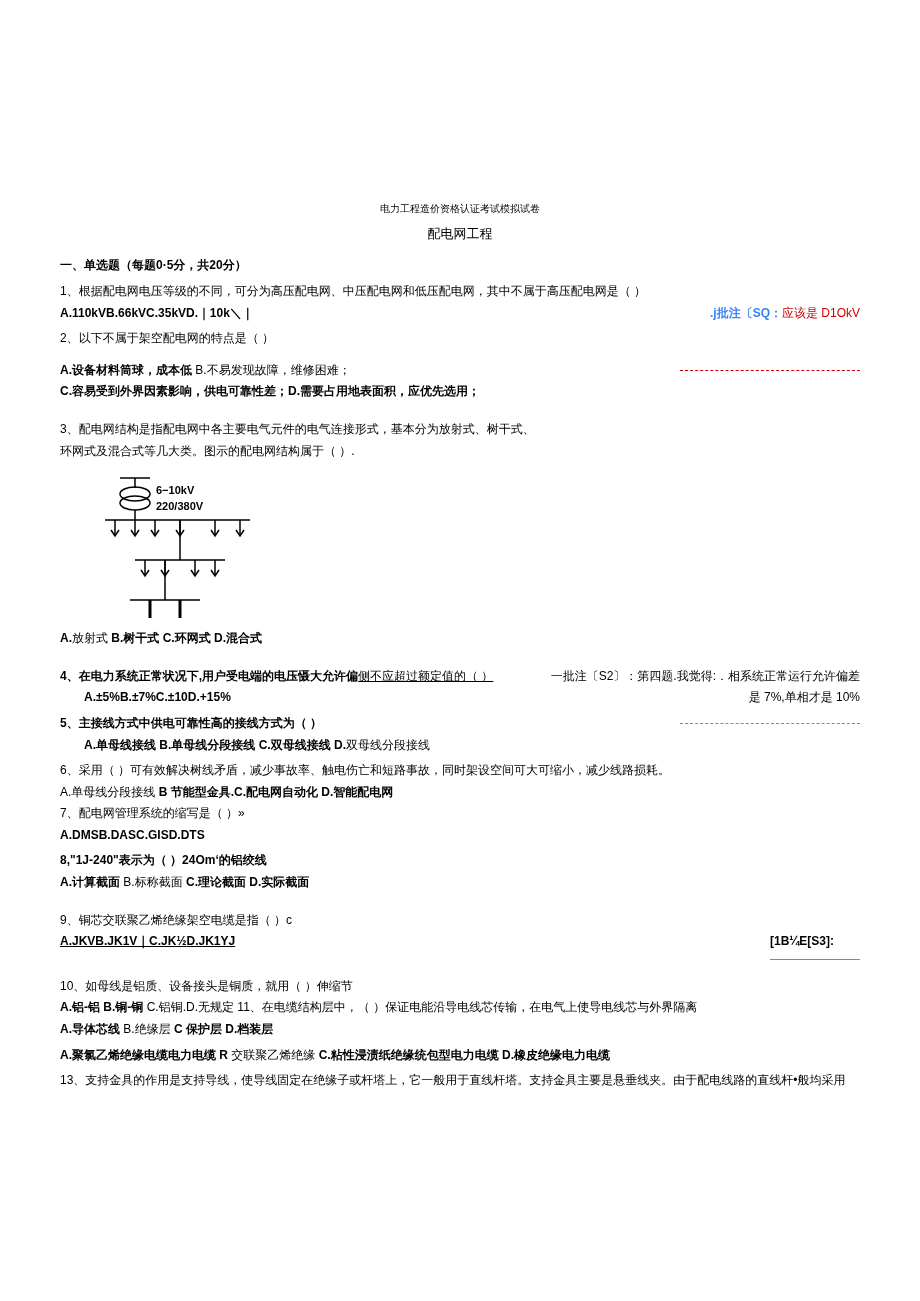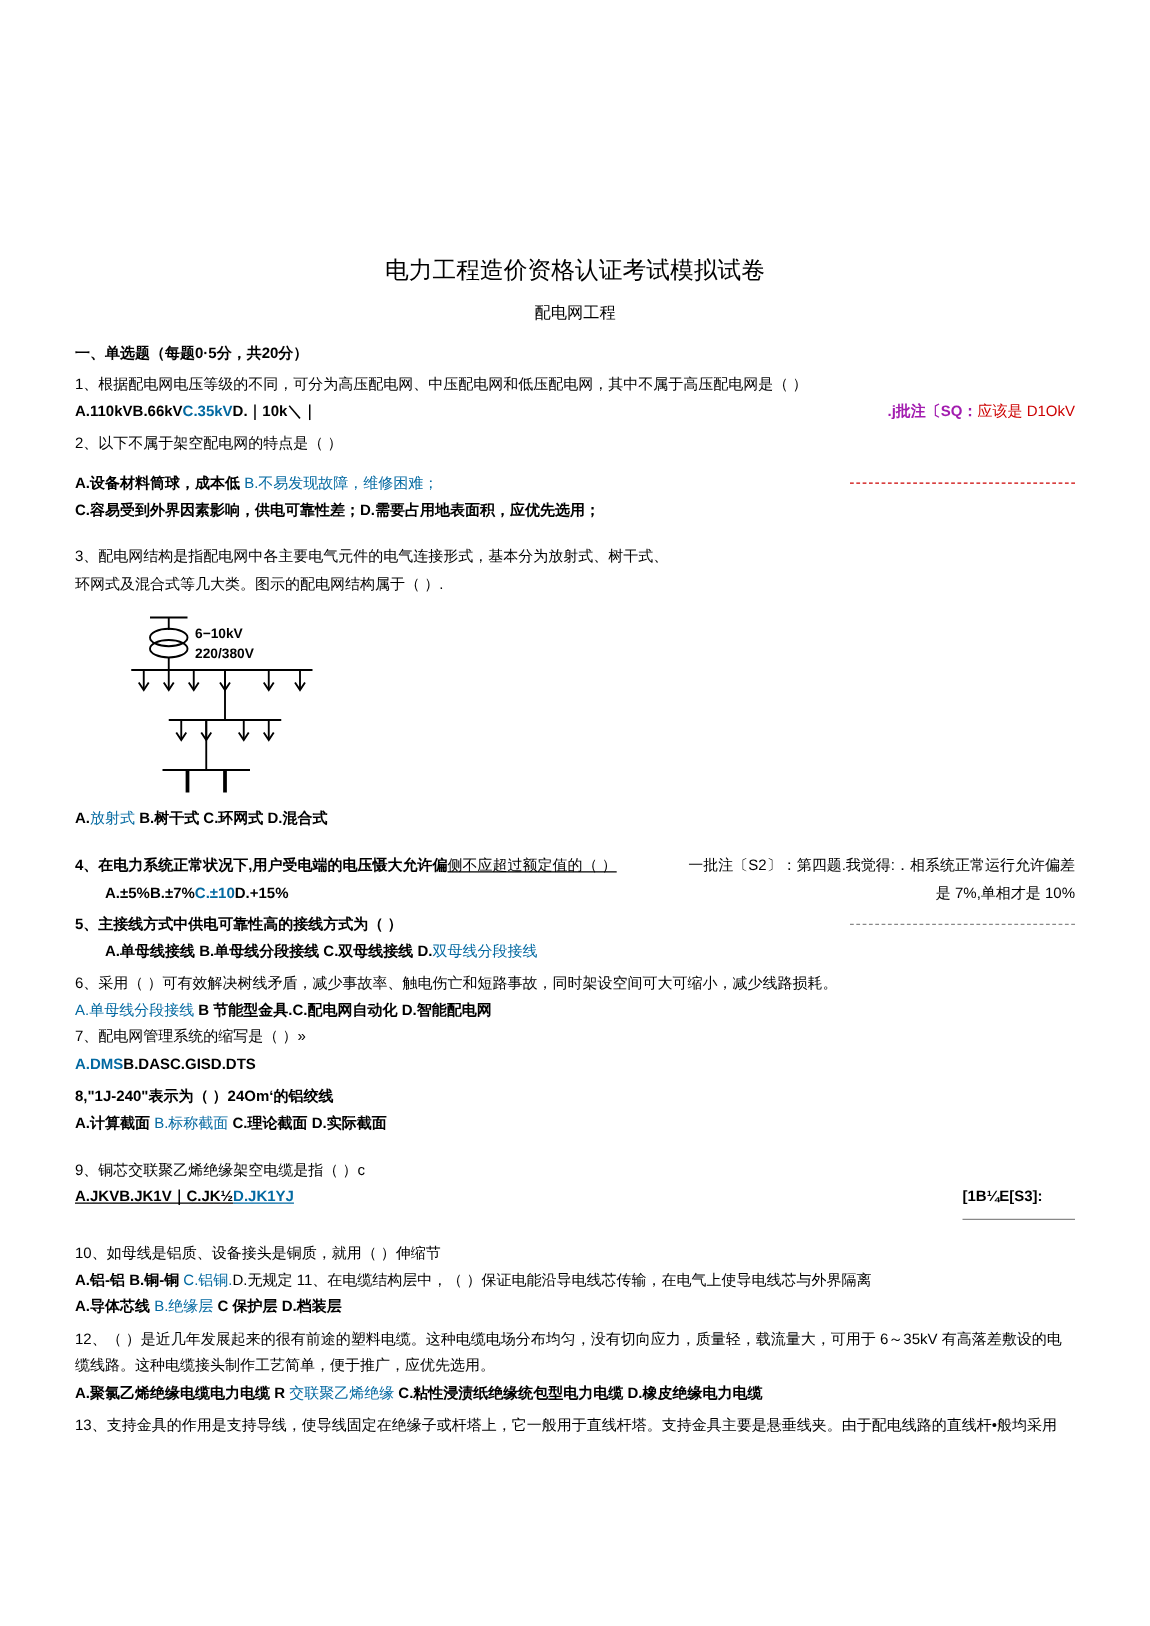--- a/index.html
+++ b/index.html
@@ -5,31 +5,31 @@
     * { margin: 0; padding: 0; box-sizing: border-box; }
     body {
       font-family: "SimSun", "Microsoft YaHei", sans-serif;
       font-size: 12px;
       line-height: 1.8;
       color: #000;
       background: #fff;
       width: 920px;
       padding: 200px 60px 40px 60px;
     }
-    .title { text-align: center; font-size: 19px; margin-bottom: 4px; }
+    .title { text-align: center; font-size: 10px; margin-bottom: 4px; }
     .subtitle { text-align: center; font-size: 13px; margin-bottom: 10px; }
     .bold { font-weight: bold; }
-    .red { color: #0369a1; }
+    .red { color: #000000; }
     .section-head { margin-top: 4px; }
     .q { margin-top: 4px; }
     .indent { margin-left: 24px; }
     .underline { text-decoration: underline; }
     .row { display: flex; justify-content: space-between; align-items: flex-start; }
     .annot { color: #c00; font-size: 12px; white-space: nowrap; margin-left: 20px; }
-    .annot-black { color: #a21caf; }
+    .annot-black { color: #3b82f6; }
     .dash-line {
       border-top: 1px dashed #c00;
       width: 180px;
       margin-top: 10px;
       margin-left: auto;
     }
     .thin-line {
       border-top: 1px solid #888;
       width: 90px;
       margin-top: 6px;
@@ -185,21 +185,20 @@
   <div>10、如母线是铝质、设备接头是铜质，就用（ ）伸缩节</div>
   <div>
     <span class="bold">A.铝-铝 B.铜-铜 </span><span class="red">C.铝铜.</span><span>D.无规定 11、在电缆结构层中，（ ）保证电能沿导电线芯传输，在电气上使导电线芯与外界隔离</span>
   </div>
   <div>
     <span class="bold">A.导体芯线 </span><span class="red">B.绝缘层</span><span class="bold"> C 保护层 D.档装层</span>
   </div>
 </div>
 
 <div class="q">
-  <div>12、（ ）是近几年发展起来的很有前途的塑料电缆。这种电缆电场分布均匀，没有切向应力，质量轻，载流量大，可用于 6～35kV 有高落差敷设的电缆线路。这种电缆接头制作工艺简单，便于推广，应优先选用。</div>
   <div>
     <span class="bold">A.聚氯乙烯绝缘电缆电力电缆 R </span><span class="red">交联聚乙烯绝缘</span><span class="bold"> C.粘性浸渍纸绝缘统包型电力电缆 D.橡皮绝缘电力电缆</span>
   </div>
 </div>
 
 <div class="q">
   <div>13、支持金具的作用是支持导线，使导线固定在绝缘子或杆塔上，它一般用于直线杆塔。支持金具主要是悬垂线夹。由于配电线路的直线杆•般均采用</div>
 </div>
 
 </body></html>

